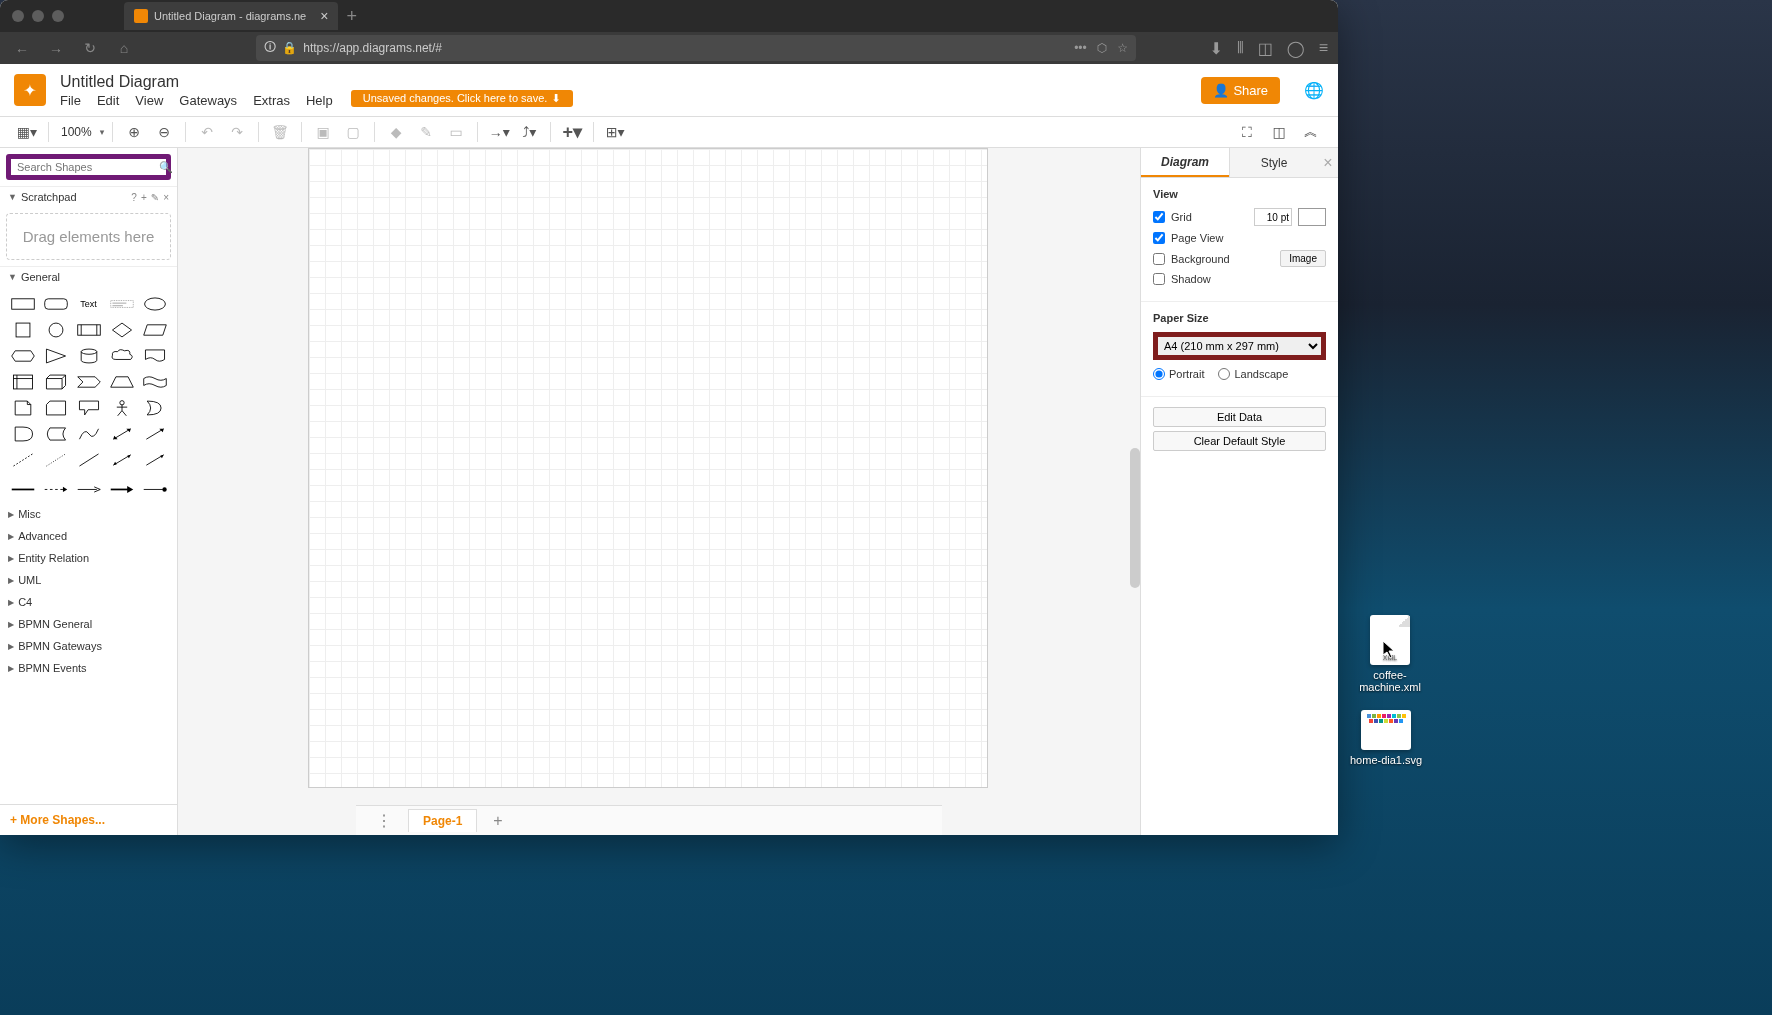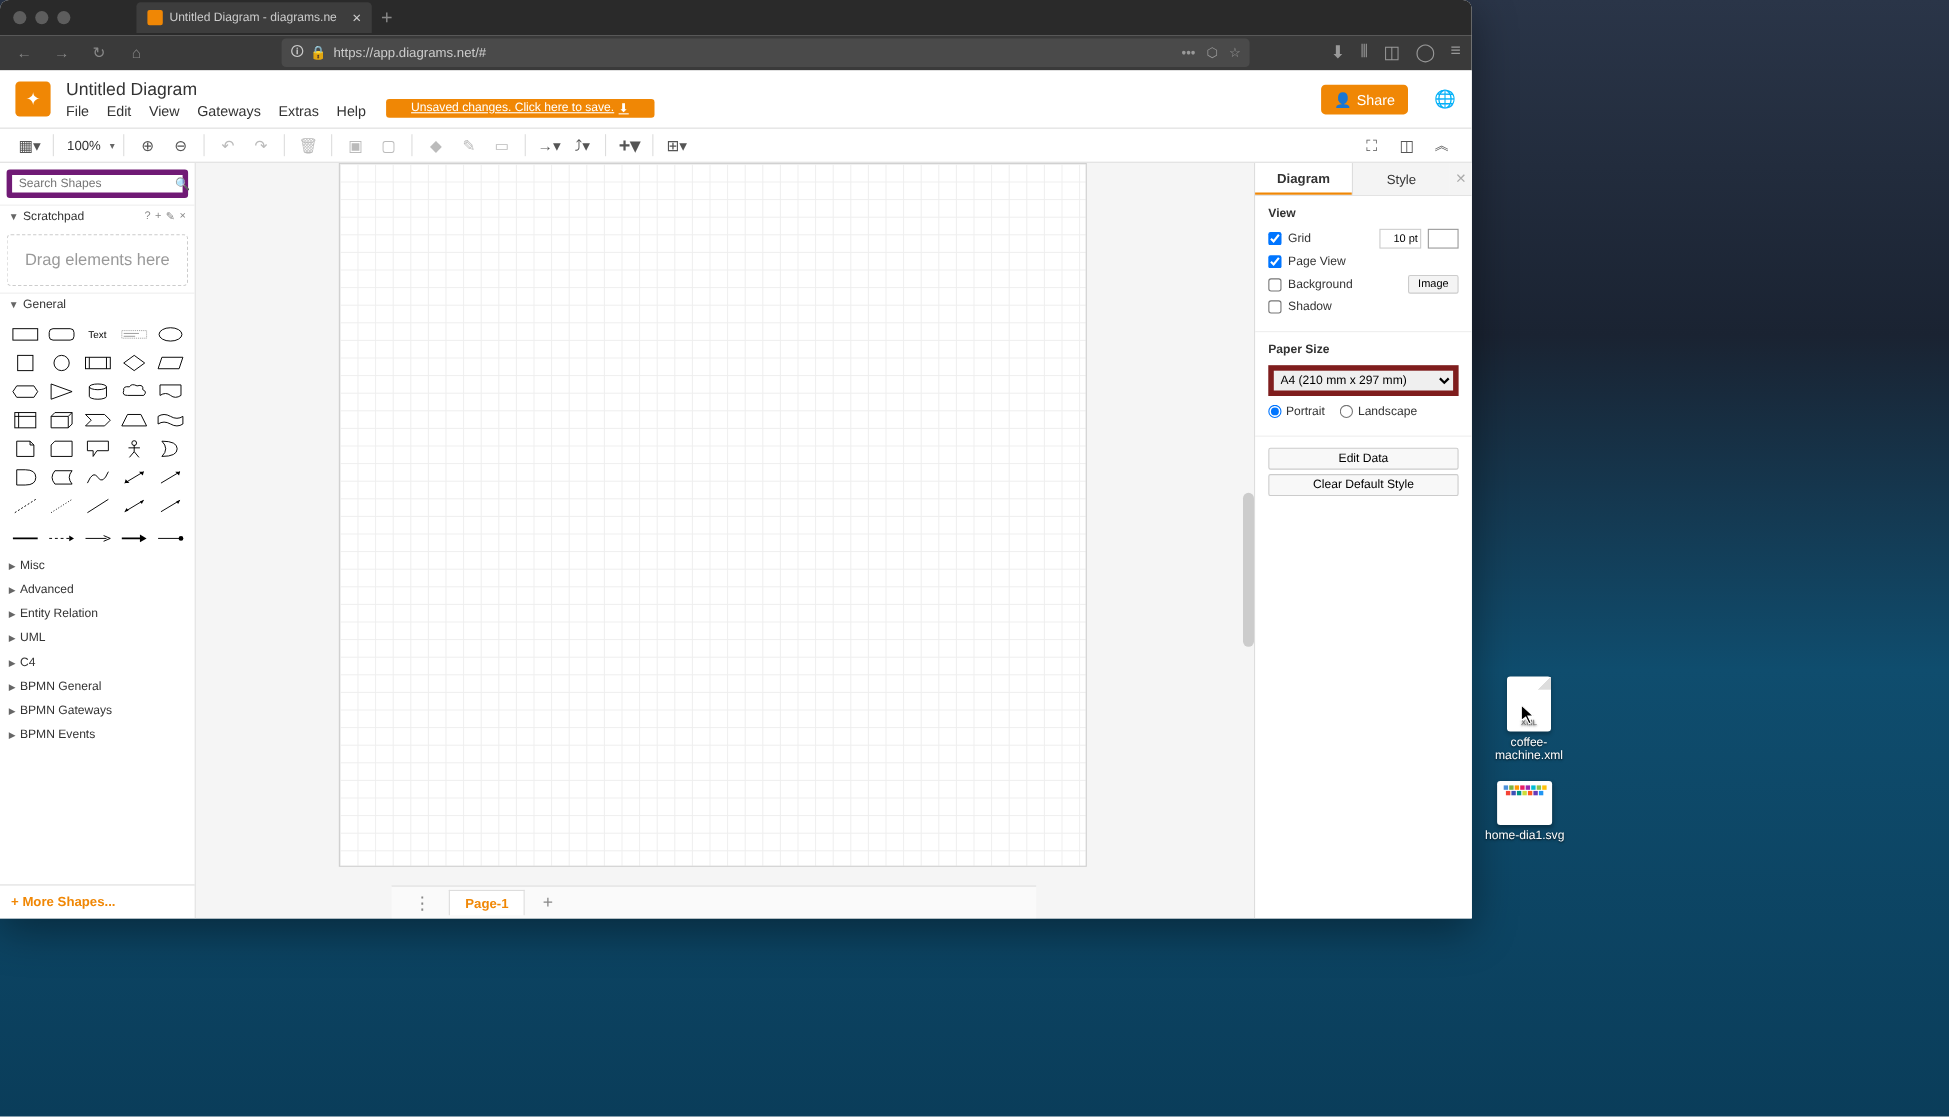--- a/index.html
+++ b/index.html
@@ -23,21 +23,21 @@
 .addr-right { margin-left: auto; display: flex; gap: 14px; color: #999; }
 
 .app { height: calc(100% - 64px); display: flex; flex-direction: column; background: #fff; }
 
 .app-header { height: 52px; display: flex; align-items: center; padding: 0 14px; gap: 14px; }
 .app-logo { width: 32px; height: 32px; background: #f08705; border-radius: 4px; display: flex; align-items: center; justify-content: center; color: #fff; font-size: 16px; }
 .app-title-box { display: flex; flex-direction: column; }
 .app-title { font-size: 16px; color: #333; }
 .app-menu { display: flex; gap: 16px; font-size: 13px; color: #333; margin-top: 2px; }
 .app-menu span { cursor: pointer; }
-.unsaved { background: #f08705; color: #fff; font-size: 11px; padding: 2px 23px; border-radius: 3px; display: flex; align-items: center; gap: 4px; cursor: pointer; margin-left: 4px; margin-top: 16px; text-decoration: underline; }
+.unsaved { background: #f08705; color: #fff; font-size: 11px; padding: 2px 12px; border-radius: 3px; display: flex; align-items: center; gap: 4px; cursor: pointer; margin-left: 4px; margin-top: 16px; }
 .share-btn { margin-left: auto; background: #f08705; color: #fff; padding: 6px 12px; border-radius: 4px; font-size: 13px; display: flex; align-items: center; gap: 4px; cursor: pointer; }
 .globe { margin-left: 10px; color: #999; font-size: 16px; cursor: pointer; }
 
 .toolbar { height: 32px; border-top: 1px solid #ddd; border-bottom: 1px solid #ddd; display: flex; align-items: center; padding: 0 14px; gap: 4px; }
 .tool { width: 26px; height: 26px; display: flex; align-items: center; justify-content: center; color: #555; cursor: pointer; font-size: 14px; }
 .tool.dim { color: #bbb; }
 .tool-sep { width: 1px; height: 20px; background: #ddd; margin: 0 4px; }
 .zoom { font-size: 12px; color: #333; padding: 0 4px; }
 .tool-right { margin-left: auto; display: flex; gap: 6px; }
 
@@ -63,21 +63,21 @@
 .canvas-scroll-h { position: absolute; bottom: 0; left: 320px; width: 300px; height: 10px; background: #ccc; border-radius: 5px; }
 
 .tabs-bar { height: 30px; border-top: 1px solid #ddd; display: flex; align-items: center; padding: 0 10px; gap: 6px; background: #fafafa; position: absolute; bottom: 0; left: 178px; right: 198px; }
 .page-tab { padding: 4px 14px; background: #fff; border: 1px solid #ddd; border-bottom: none; font-size: 12px; color: #f08705; font-weight: bold; }
 .tabs-dots { color: #888; padding: 0 10px; cursor: pointer; }
 .tabs-add { color: #888; font-size: 16px; padding: 0 10px; cursor: pointer; }
 
 .right-panel { width: 198px; border-left: 1px solid #ddd; background: #fff; display: flex; flex-direction: column; }
 .rp-tabs { display: flex; height: 30px; border-bottom: 1px solid #ddd; }
 .rp-tab { flex: 1; display: flex; align-items: center; justify-content: center; font-size: 12px; color: #333; cursor: pointer; }
-.rp-tab.active { border-bottom: 2px solid #f08705; font-weight: bold; }
+.rp-tab.active { border-bottom: 2px solid #f08705; font-weight: bold; font-style: italic; }
 .rp-tab.inactive { background: #f4f4f4; border-left: 1px solid #ddd; }
 .rp-close { width: 20px; display: flex; align-items: center; justify-content: center; color: #aaa; cursor: pointer; background: #f4f4f4; }
 .rp-section { padding: 10px 12px; }
 .rp-h { font-size: 11px; font-weight: bold; color: #333; margin-bottom: 8px; }
 .rp-row { display: flex; align-items: center; font-size: 11px; color: #333; margin-bottom: 6px; gap: 6px; }
 .rp-row input[type=checkbox] { width: 12px; height: 12px; }
 .rp-row input[type=radio] { width: 12px; height: 12px; }
 .rp-val { margin-left: auto; border: 1px solid #ccc; width: 38px; height: 18px; font-size: 10px; text-align: right; padding-right: 2px; }
 .rp-swatch { width: 28px; height: 18px; border: 1px solid #999; background: #fff; cursor: pointer; }
 .rp-btn-small { border: 1px solid #ccc; padding: 2px 8px; font-size: 10px; background: #f4f4f4; cursor: pointer; border-radius: 2px; }

